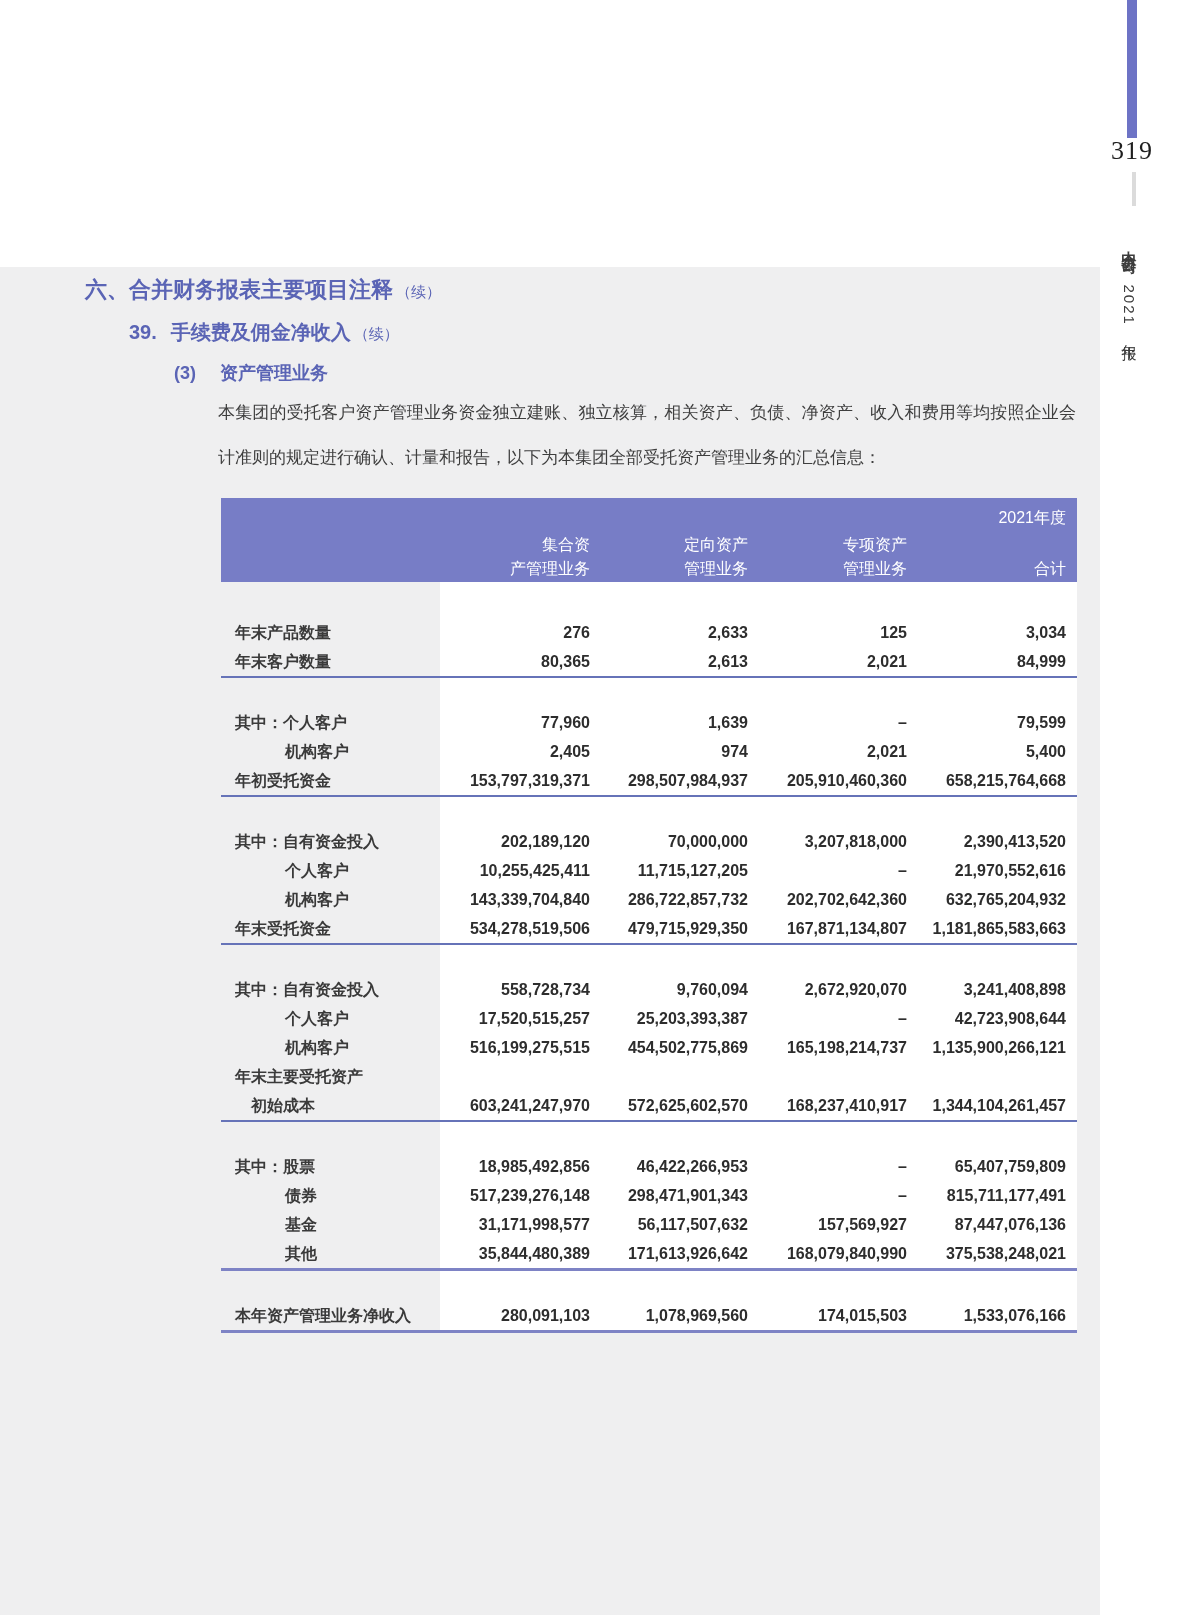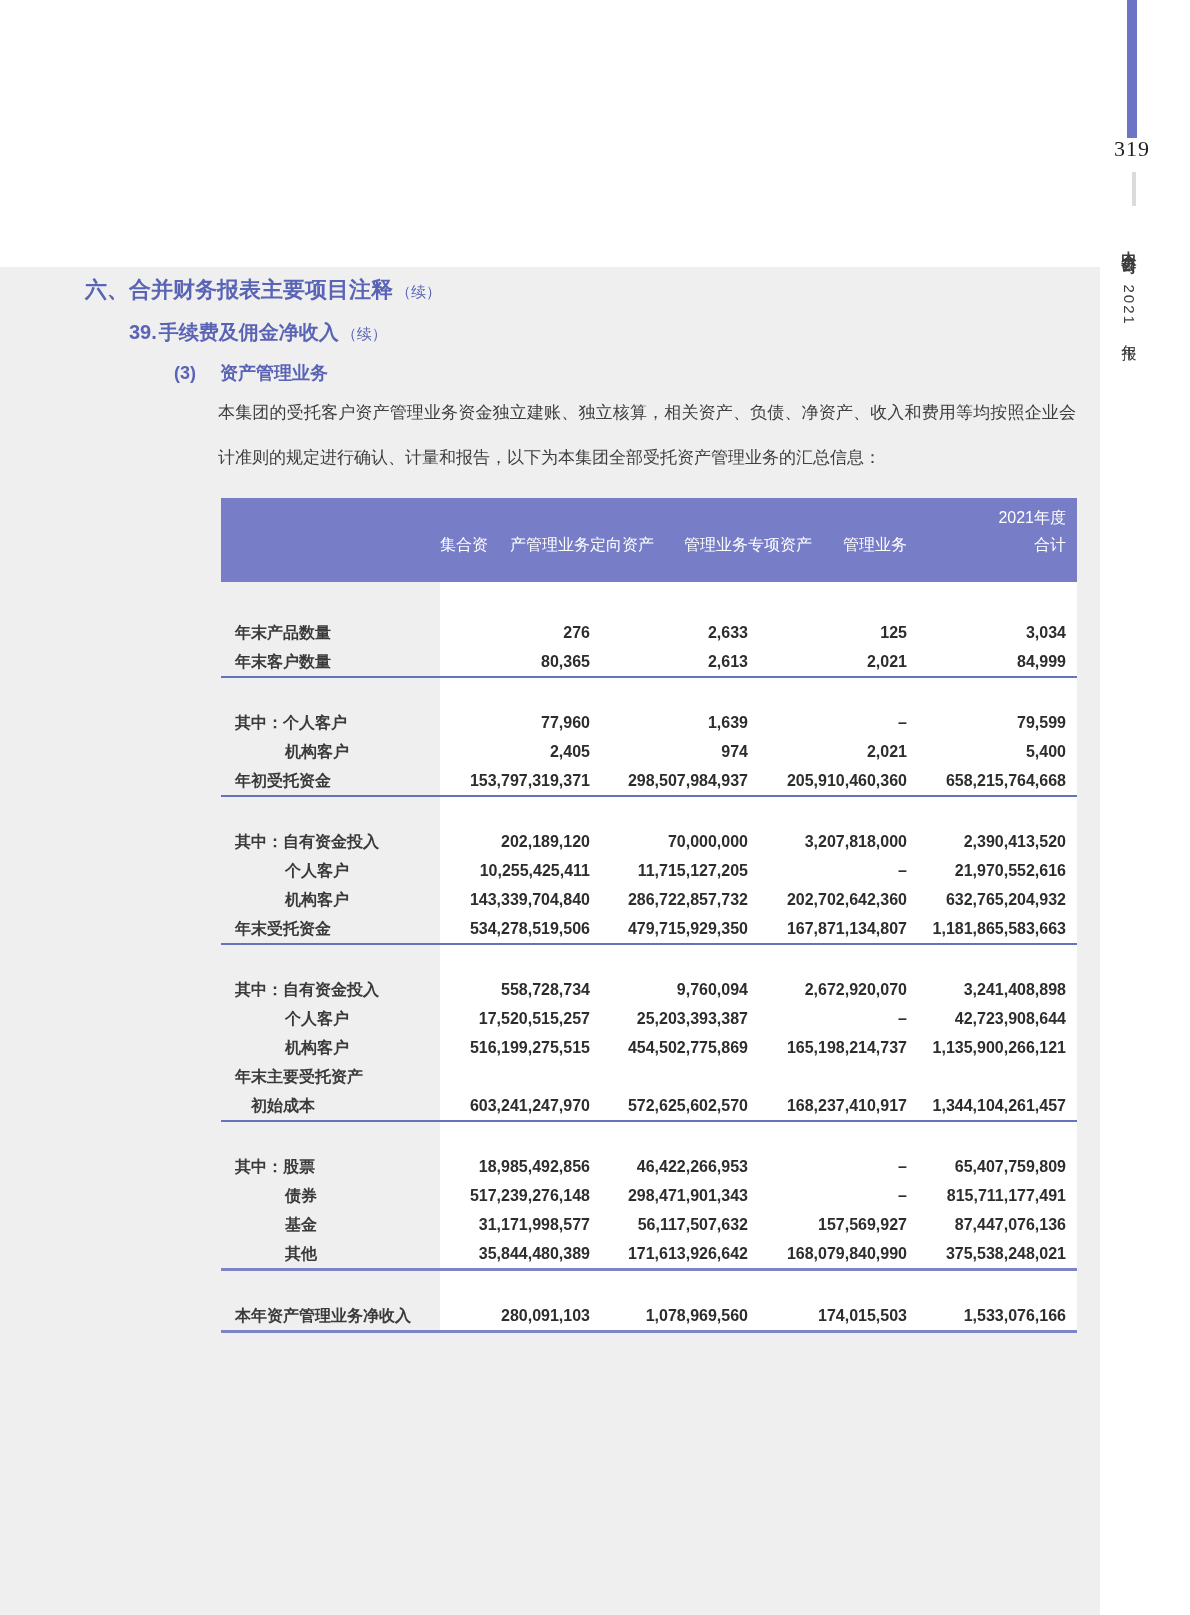--- a/index.html
+++ b/index.html
@@ -10,54 +10,54 @@
     -webkit-font-smoothing:antialiased;
   }
   .content-bg {
     position:absolute; left:0; top:267px; width:1100px; height:1348px;
     background:var(--content-bg,#efeff0);
   }
   
   .top-bar { position:absolute; left:1127px; top:0; width:10px; height:138px; background:var(--bar,#6d73c5); }
   .page-num {
     position:absolute; left:1104px; top:136px; width:56px; text-align:center;
-    font-family:"Liberation Serif","DejaVu Serif",serif; font-size:22px; color:#1f1f1f; letter-spacing:1px;
+    font-family:"Liberation Serif","DejaVu Serif",serif; font-size:26px; color:#1f1f1f; letter-spacing:1px;
   }
   .tick { position:absolute; left:1132px; top:172px; width:4px; height:34px; background:#dbdbdb; }
   .sidebar-vert {
     position:absolute; left:1119px; top:239px; height:190px;
     writing-mode:vertical-rl; text-orientation:mixed;
     font-size:15px; color:#3c3c3c; letter-spacing:3px; white-space:nowrap;
   }
   .sidebar-vert .brand { font-weight:bold; }
   .sidebar-vert .dot { color:#8f8f8f; font-size:9px; margin:8px 0; letter-spacing:0; }
   .sidebar-vert .year { letter-spacing:2px; }
 
   
   .h1 { position:absolute; left:85px; top:275px; font-size:22px; font-weight:bold; color:var(--accent-text,#5a64b5); }
   .h2 { position:absolute; left:129px; top:319px; font-size:20px; font-weight:bold; color:var(--accent-text,#5a64b5); }
   .h3 { position:absolute; left:174px; top:361px; font-size:18px; font-weight:bold; color:var(--accent-text,#5a64b5); }
   .h-suffix { font-size:15px; font-weight:normal; margin-left:3px; }
-  .h-num { margin-right:2px; }
+  .h-num { margin-right:14px; }
   .h3 .h-num { margin-right:24px; }
   .para {
     position:absolute; left:218px; top:390px; width:858px;
     font-size:17px; line-height:45px; color:#3e3e3e; text-align:justify;
   }
 
   
   .fin-table { position:absolute; left:221px; top:498px; width:856px; }
   .thead {
     background:var(--accent,#777dc6); color:#ffffff; height:84px;
     box-sizing:border-box; padding-top:9px; font-size:16px;
   }
   .period { margin-left:219px; width:626px; text-align:right; height:26px; line-height:22px; }
   .hrow { display:flex; padding-right:11px; }
   .hlabel { width:219px; }
-  .hcol { display:flex; justify-content:space-between; text-align:right;gap:20px; }
+  .hcol { display:flex; flex-direction:column; justify-content:flex-end; text-align:right; }
   .hcol .hline { height:24px; line-height:24px; }
   .w0 { width:219px; } .w1 { width:150px; } .w2 { width:158px; } .w3 { width:159px; } .w4 { width:159px; }
 
   .tbody { position:relative;font-weight:bold; }
   .white-bg { position:absolute; left:219px; top:0; right:0; bottom:0; background:#ffffff; }
   .spacer { height:30px; position:relative; }
   .spacer.first { height:36px; }
   .trow { display:flex; height:29px; line-height:29px; font-size:16px; color:#2d2d2d; padding-right:11px; position:relative; }
   .tlabel { width:219px; box-sizing:border-box; padding-left:14px; color:#3a3a3a; }
   .tlabel.ind1 { padding-left:64px; }

